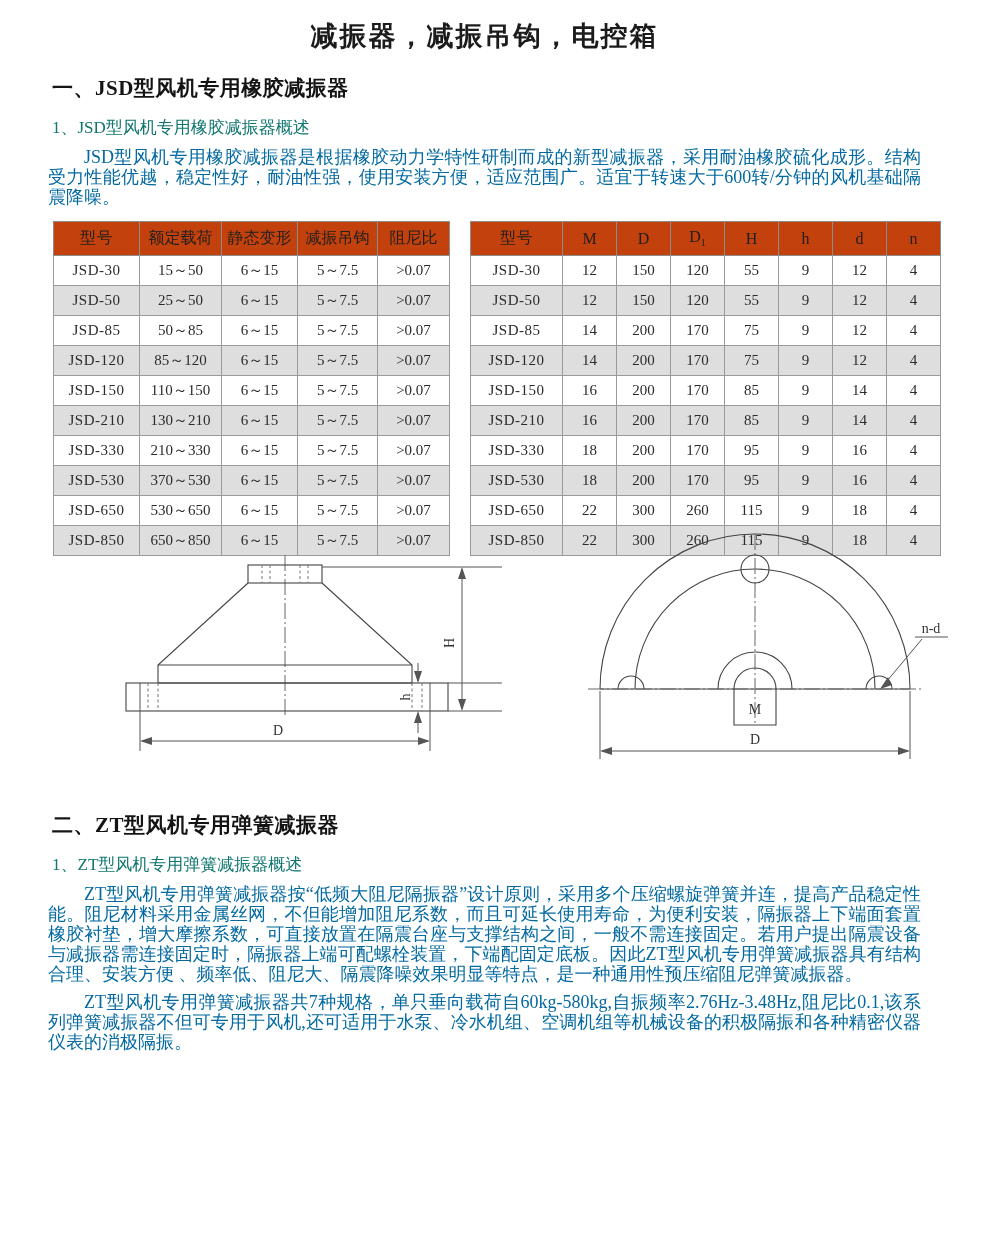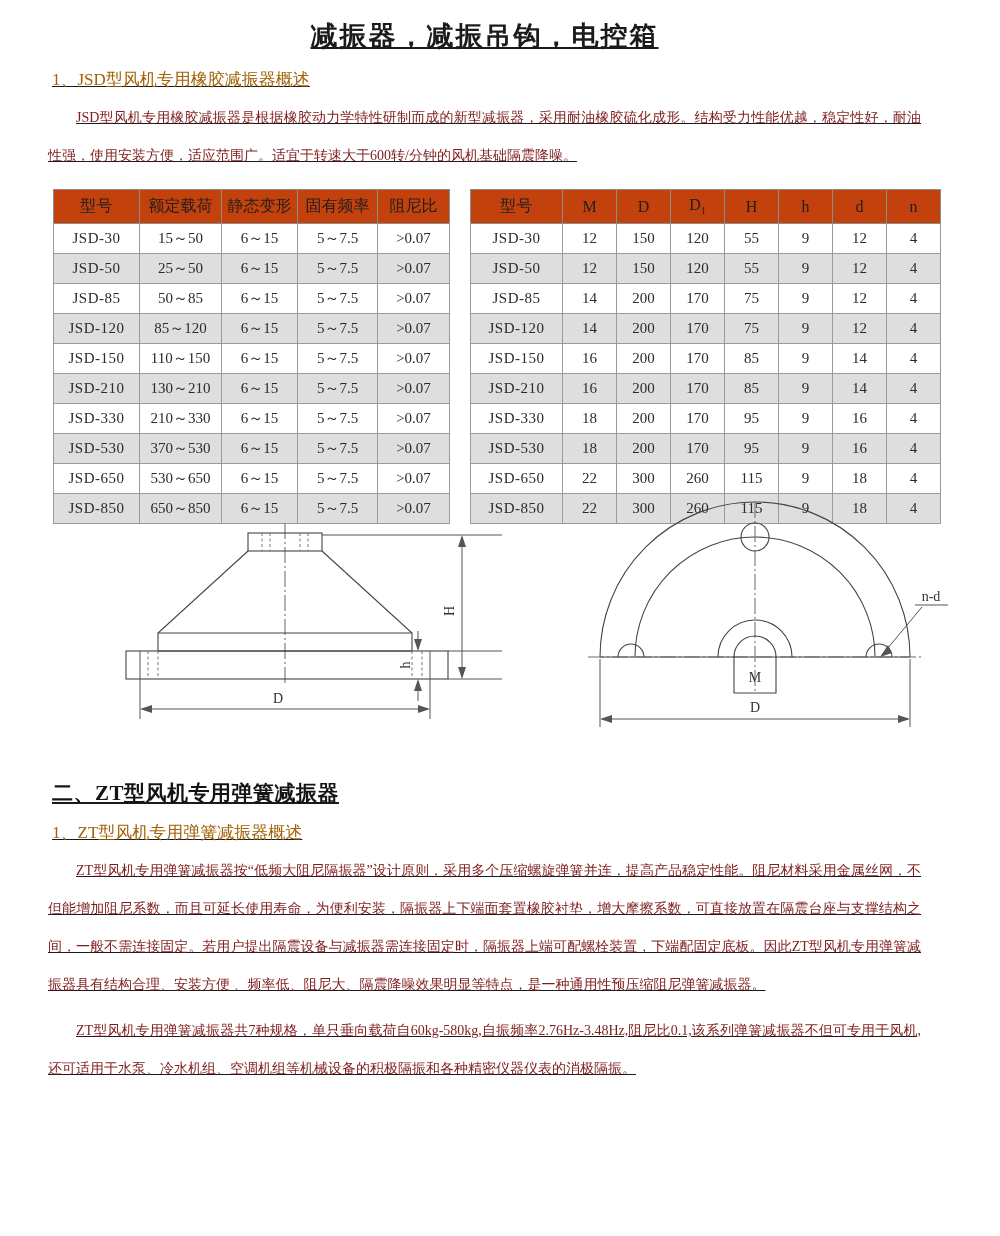--- a/index.html
+++ b/index.html
@@ -13,21 +13,20 @@
     position: relative;
     font-family: "Liberation Serif", "DejaVu Serif", serif;
     color: #1a1a1a;
     overflow: hidden;
   }
   .page {
     position: relative;
     width: 969px;
     height: 1236px;
     box-sizing: border-box;
-    text-decoration: underline;
   }
 
   
   .doc-title {
     text-align: center;
     font-size: 27px;
     font-weight: bold;
     letter-spacing: 2px;
     margin: 0;
     padding-top: 18px;
@@ -39,30 +38,30 @@
   .sec-head {
     font-size: 21px;
     font-weight: bold;
     margin: 20px 0 0 52px;
     letter-spacing: 0.5px;
     color: #141414;
   }
   .sub-head {
     font-size: 17px;
     margin: 14px 0 0 52px;
-    color: #a16207;
+    color: #0f766e;
   }
   .para {
-    font-size: 14px;
-    line-height: 38px;
+    font-size: 18px;
+    line-height: 20px;
     margin: 8px 48px 0 48px;
     text-align: justify;
     text-justify: inter-ideograph;
     text-indent: 2em;
-    color: #7f1d1d;
+    color: #0369a1;
   }
 
   
   .tables-wrap {
     position: relative;
     margin-top: 14px;
     height: 312px;
   }
   table.spec {
     border-collapse: collapse;
@@ -123,40 +122,41 @@
   .sec2 { margin-top: 2px; }
 </style>
 </head>
 <body>
 
 <div class="page">
 
   <h1 class="doc-title">减振器，减振吊钩，电控箱</h1>
 
   <div>
+    <div class="sec-head">一、JSD型风机专用橡胶减振器</div>
     <div class="sub-head">1、JSD型风机专用橡胶减振器概述</div>
     <p class="para">JSD型风机专用橡胶减振器是根据橡胶动力学特性研制而成的新型减振器，采用耐油橡胶硫化成形。结构受力性能优越，稳定性好，耐油性强，使用安装方便，适应范围广。适宜于转速大于600转/分钟的风机基础隔震降噪。</p>
   </div>
 
   <div class="tables-wrap">
 
     <table class="spec" id="table-left">
       <colgroup>
         <col class="c0">
           <col class="c1">
           <col class="c2">
           <col class="c3">
           <col class="c4">
       </colgroup>
       <thead>
         <tr>
           <th class="model">型号</th>
           <th>额定载荷</th>
           <th>静态变形</th>
-          <th>固有频率</th>
+          <th>减振吊钩</th>
           <th>阻尼比</th>
         </tr>
       </thead>
       <tbody id="tbody-left">
           <tr>
             <td class="model">JSD-30</td>
             <td>15～50</td>
             <td>6～15</td>
             <td>5～7.5</td>
             <td>&gt;0.07</td>

